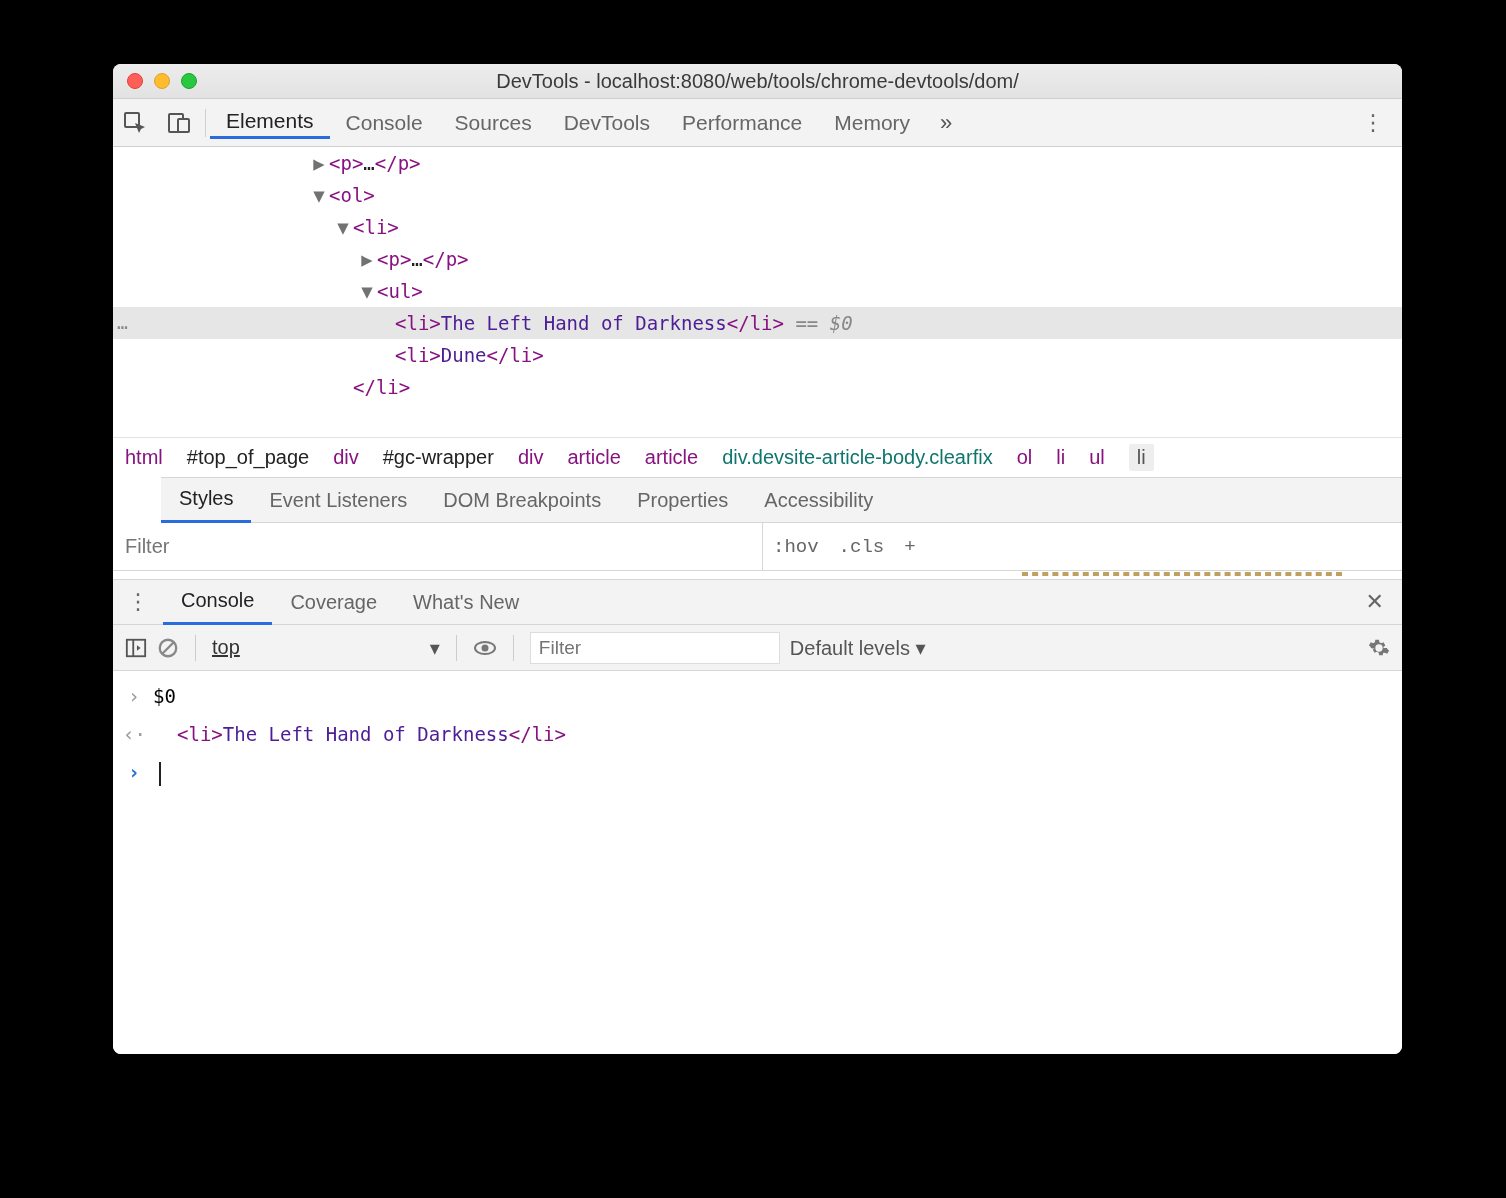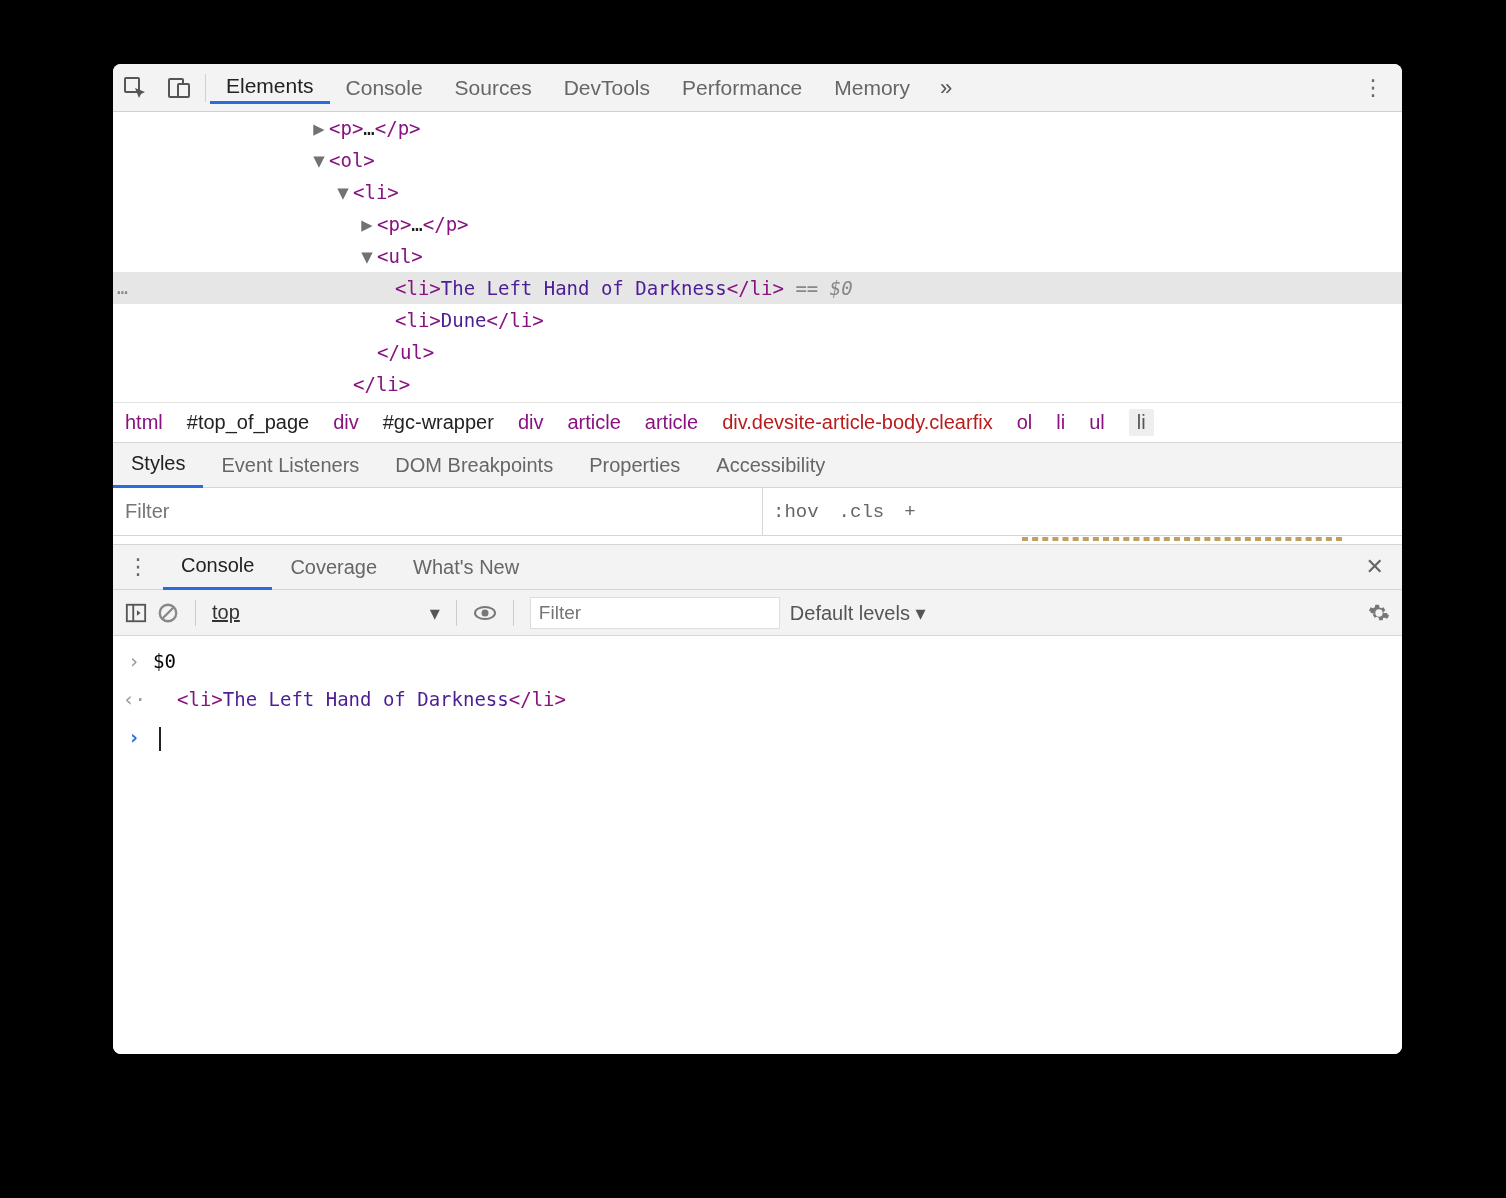--- a/index.html
+++ b/index.html
@@ -90,21 +90,21 @@
   .breadcrumb .crumb { color: #881280; cursor: pointer; text-align: center; }
   .breadcrumb .crumb.last { background: #eee; padding: 2px 8px; color: #555; border-radius: 2px; }
   .breadcrumb .crumb.black { color: #222; }
 
   .styles-tabs {
     height: 46px;
     border-top: 1px solid #d6d6d6;
     border-bottom: 1px solid #d6d6d6;
     background: #f3f3f3;
     display: flex; align-items: center;
-    font-size: 20px; color: #666;
+    font-size: 20px; color: #666; margin-left: 48px;
   }
   .styles-tabs .stab { padding: 0 18px; height: 46px; display: flex; align-items: center; cursor: pointer; }
   .styles-tabs .stab.active { color: #222; border-bottom: 3px solid #2a6bdd; }
 
   .styles-toolbar {
     height: 48px;
     border-bottom: 1px solid #d6d6d6;
     display: flex;
     background: #fff;
   }
@@ -168,20 +168,28 @@
   .console-row .caret.blue { color: #2a6bdd; font-weight: bold; }
   .console-row .content { padding-left: 8px; }
   .cursor { display: inline-block; width: 1.5px; height: 24px; background: #222; vertical-align: middle; margin-left: 6px; }
   svg { display: block; }
 </style>
 </head>
 <body>
 
 <div class="window">
 
+  <div class="titlebar">
+    <div class="traffic">
+      <div class="tl red"></div>
+      <div class="tl yellow"></div>
+      <div class="tl green"></div>
+    </div>
+    <div class="title">DevTools - localhost:8080/web/tools/chrome-devtools/dom/</div>
+  </div>
 
   <div class="tabbar">
     <div class="iconbtn">
       <svg width="24" height="24" viewBox="0 0 24 24" fill="none" stroke="#555" stroke-width="2">
         <rect x="2" y="2" width="14" height="14" rx="1"></rect>
         <path d="M12 12 l10 4 -4 2 -2 4 z" fill="#555" stroke="none"></path>
       </svg>
     </div>
     <div class="iconbtn">
       <svg width="24" height="24" viewBox="0 0 24 24" fill="none" stroke="#555" stroke-width="2">
@@ -204,33 +212,32 @@
   </div>
 
   <div class="dom-tree" id="dom-tree">
       <div class="dom-row" style="position: relative;"><span style="display: inline-block; width: 198px;"></span><span class="tri">▶</span><span class="tag">&lt;p&gt;</span><span class="ellips">…</span><span class="tag">&lt;/p&gt;</span></div>
       <div class="dom-row" style="position: relative;"><span style="display: inline-block; width: 198px;"></span><span class="tri">▼</span><span class="tag">&lt;ol&gt;</span></div>
       <div class="dom-row" style="position: relative;"><span style="display: inline-block; width: 222px;"></span><span class="tri">▼</span><span class="tag">&lt;li&gt;</span></div>
       <div class="dom-row" style="position: relative;"><span style="display: inline-block; width: 246px;"></span><span class="tri">▶</span><span class="tag">&lt;p&gt;</span><span class="ellips">…</span><span class="tag">&lt;/p&gt;</span></div>
       <div class="dom-row" style="position: relative;"><span style="display: inline-block; width: 246px;"></span><span class="tri">▼</span><span class="tag">&lt;ul&gt;</span></div>
       <div class="dom-row sel" style="position: relative;"><span class="dots-gutter">…</span><span style="display: inline-block; width: 282px;"></span><span class="tag">&lt;li&gt;</span><span class="txt">The Left Hand of Darkness</span><span class="tag">&lt;/li&gt;</span><span class="ref"> == $0</span></div>
       <div class="dom-row" style="position: relative;"><span style="display: inline-block; width: 282px;"></span><span class="tag">&lt;li&gt;</span><span class="txt">Dune</span><span class="tag">&lt;/li&gt;</span></div>
-      <div class="dom-row" style="position: relative;"><span style="display: inline-block; width: 264px;"></span><span class="tag">&lt;/ul&gt;</span></div>
       <div class="dom-row" style="position: relative;"><span style="display: inline-block; width: 240px;"></span><span class="tag">&lt;/li&gt;</span></div>
     </div>
 
   <div class="breadcrumb" id="breadcrumb">
       <span class="crumb " style="color: rgb(136, 18, 128);">html</span>
       <span class="crumb black">#top_of_page</span>
       <span class="crumb " style="color: rgb(136, 18, 128);">div</span>
       <span class="crumb black">#gc-wrapper</span>
       <span class="crumb " style="color: rgb(136, 18, 128);">div</span>
       <span class="crumb " style="color: rgb(136, 18, 128);">article</span>
       <span class="crumb " style="color: rgb(136, 18, 128);">article</span>
-      <span class="crumb " style="color: #b91c1c;">div.devsite-article-body.clearfix</span>
+      <span class="crumb " style="color: #0f766e;">div.devsite-article-body.clearfix</span>
       <span class="crumb " style="color: rgb(136, 18, 128);">ol</span>
       <span class="crumb " style="color: rgb(136, 18, 128);">li</span>
       <span class="crumb " style="color: rgb(136, 18, 128);">ul</span>
       <span class="crumb last">li</span>
     </div>
 
   <div class="styles-tabs" id="styles-tabs">
       <div class="stab active">Styles</div>
       <div class="stab">Event Listeners</div>
       <div class="stab">DOM Breakpoints</div>

